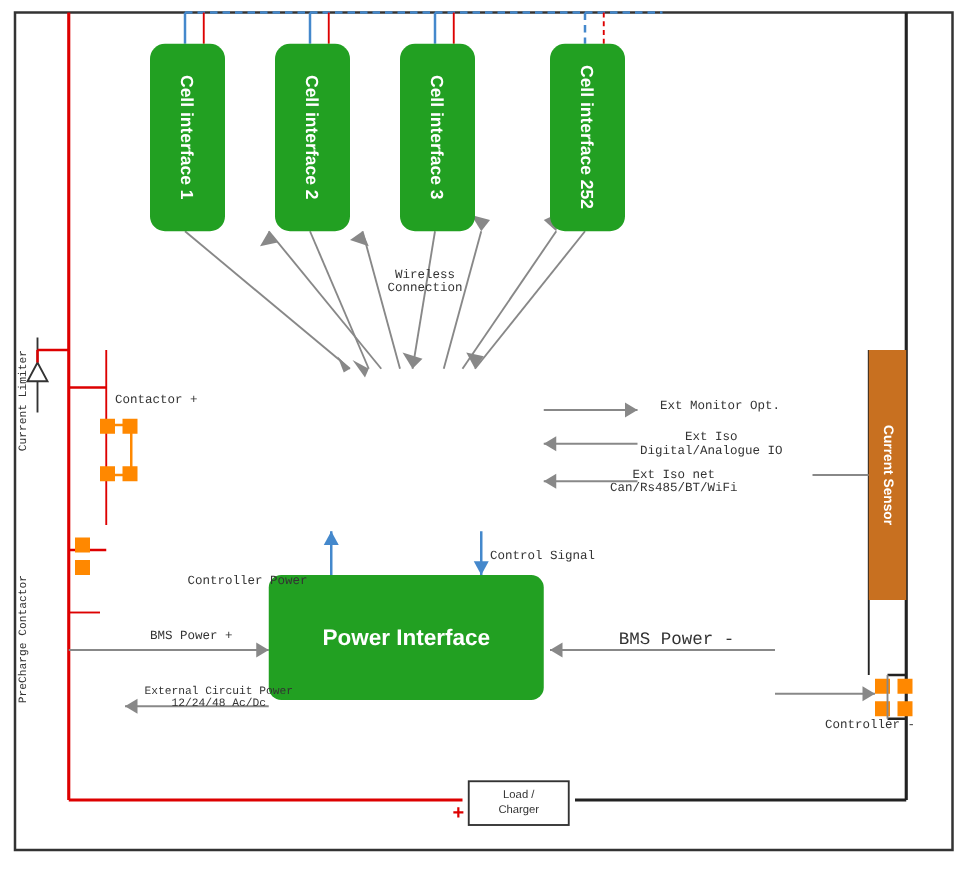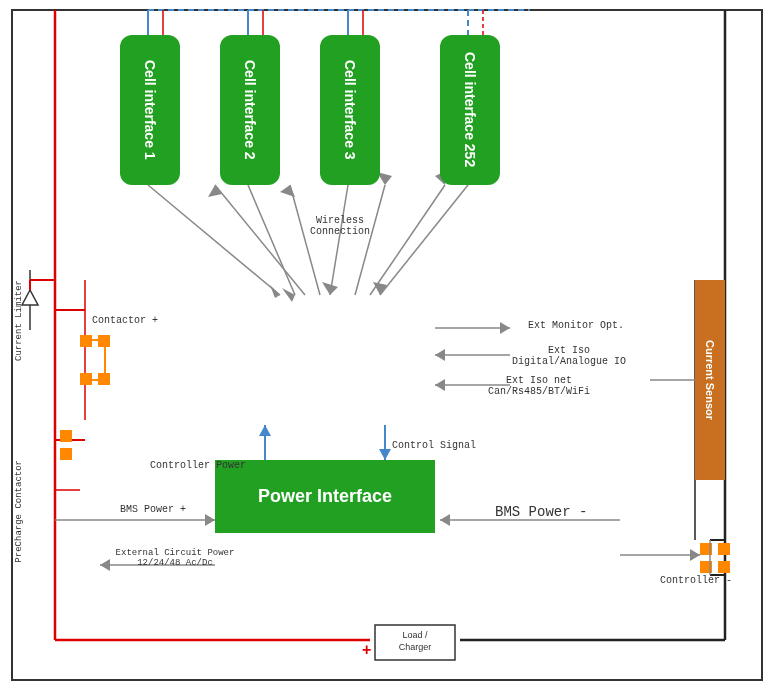--- a/index.html
+++ b/index.html
@@ -198,21 +198,21 @@
     <span>Cell interface 2</span>
   </div>
   <div class="green-box" style="left:320px; top:35px; width:60px; height:150px;">
     <span>Cell interface 3</span>
   </div>
   <div class="green-box" style="left:440px; top:35px; width:60px; height:150px;">
     <span>Cell interface 252</span>
   </div>
 
 
-  <div class="green-box horizontal" style="left:215px; top:460px; width:220px; height:73px; border-radius:0;">
+  <div class="green-box horizontal" style="left:215px; top:460px; width:220px; height:100px; border-radius:10px;">
     <span>Power Interface</span>
   </div>
 
   <div class="orange-box" style="left:695px; top:280px; width:30px; height:200px; writing-mode:vertical-rl; font-size:11px; color:white;">
     <span>Current Sensor</span>
   </div>
 
   <div class="label" style="left:290px; top:215px; width:100px; font-size:10px;">Wireless
 Connection</div>
 

